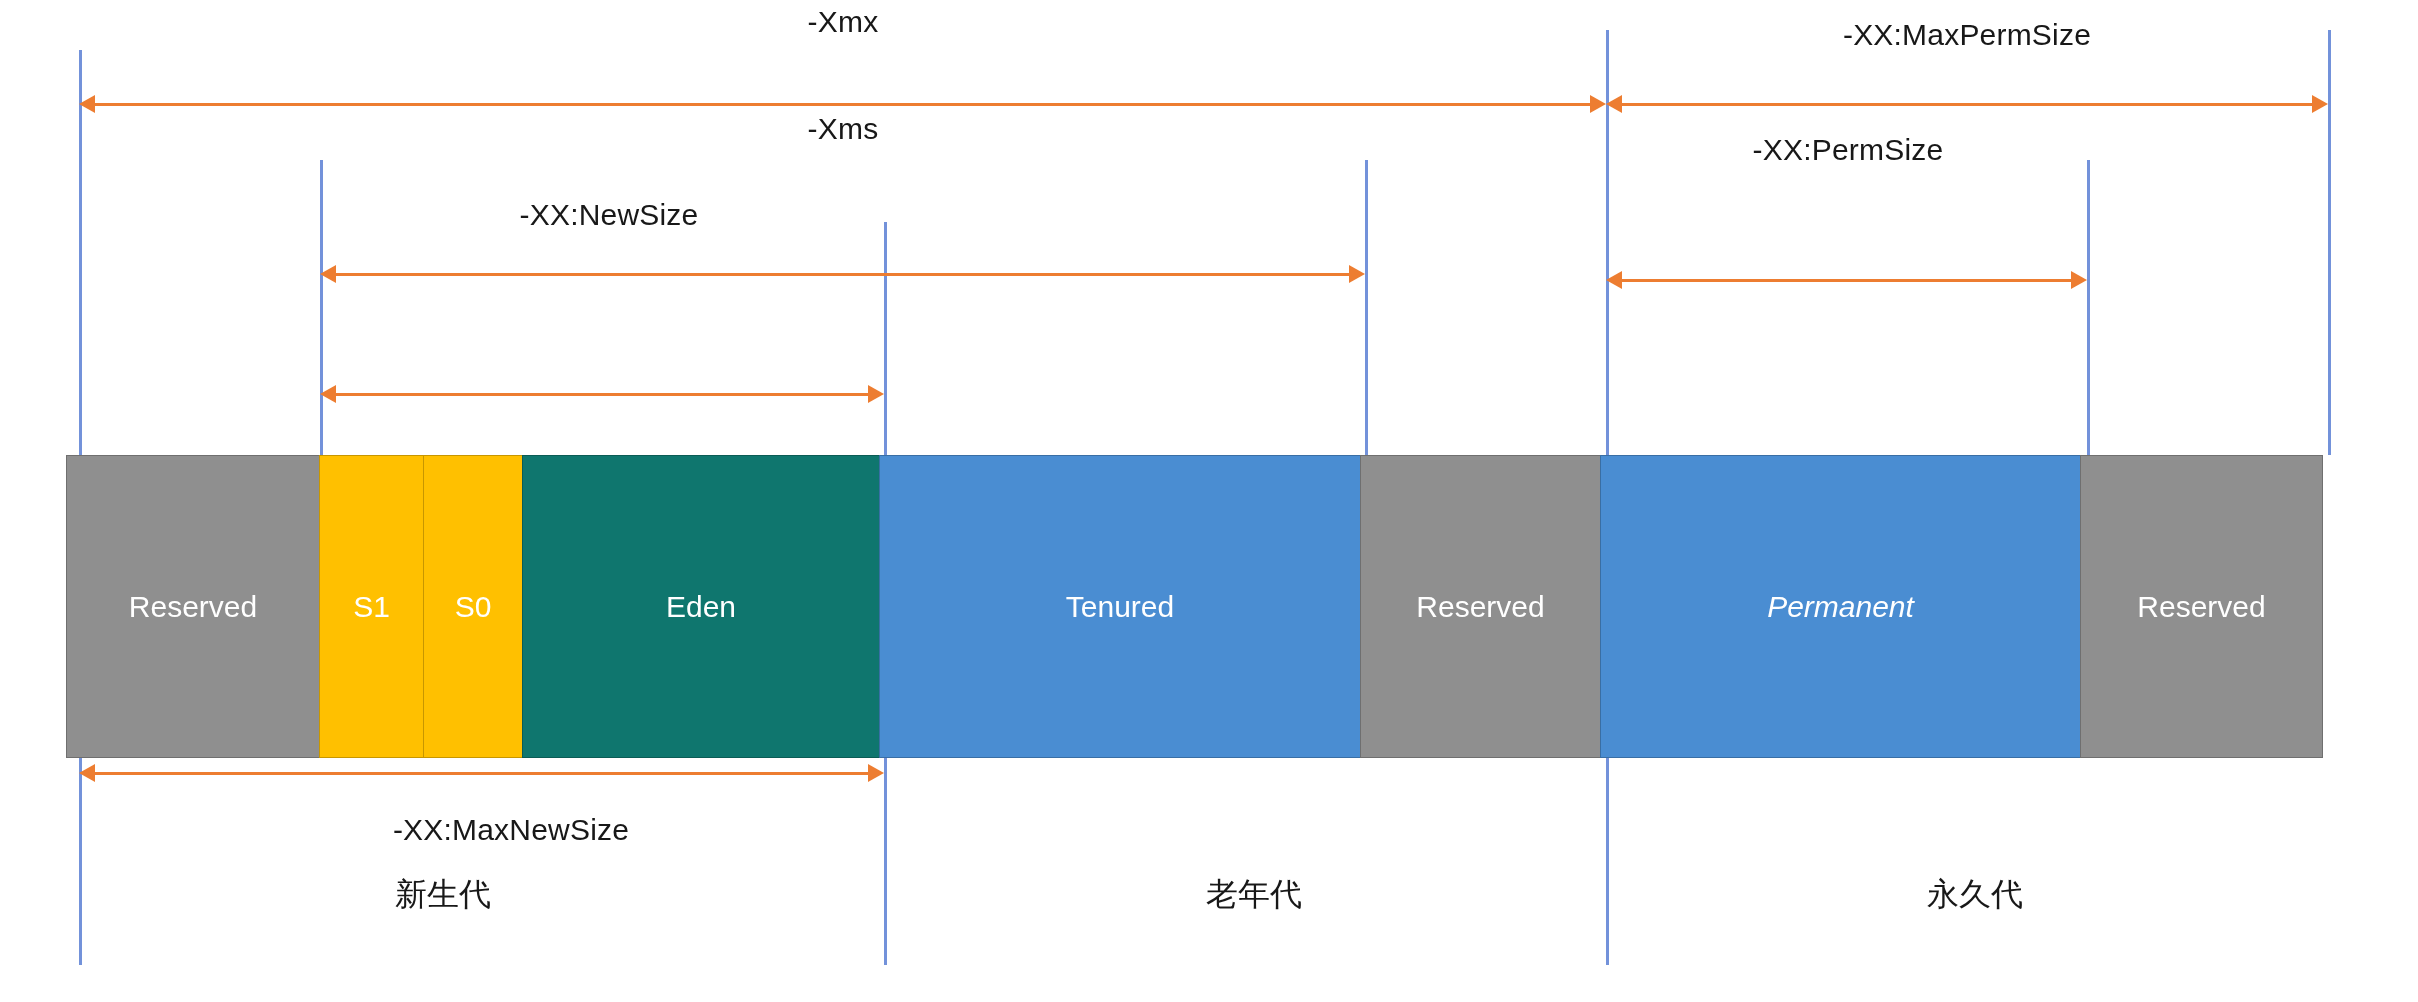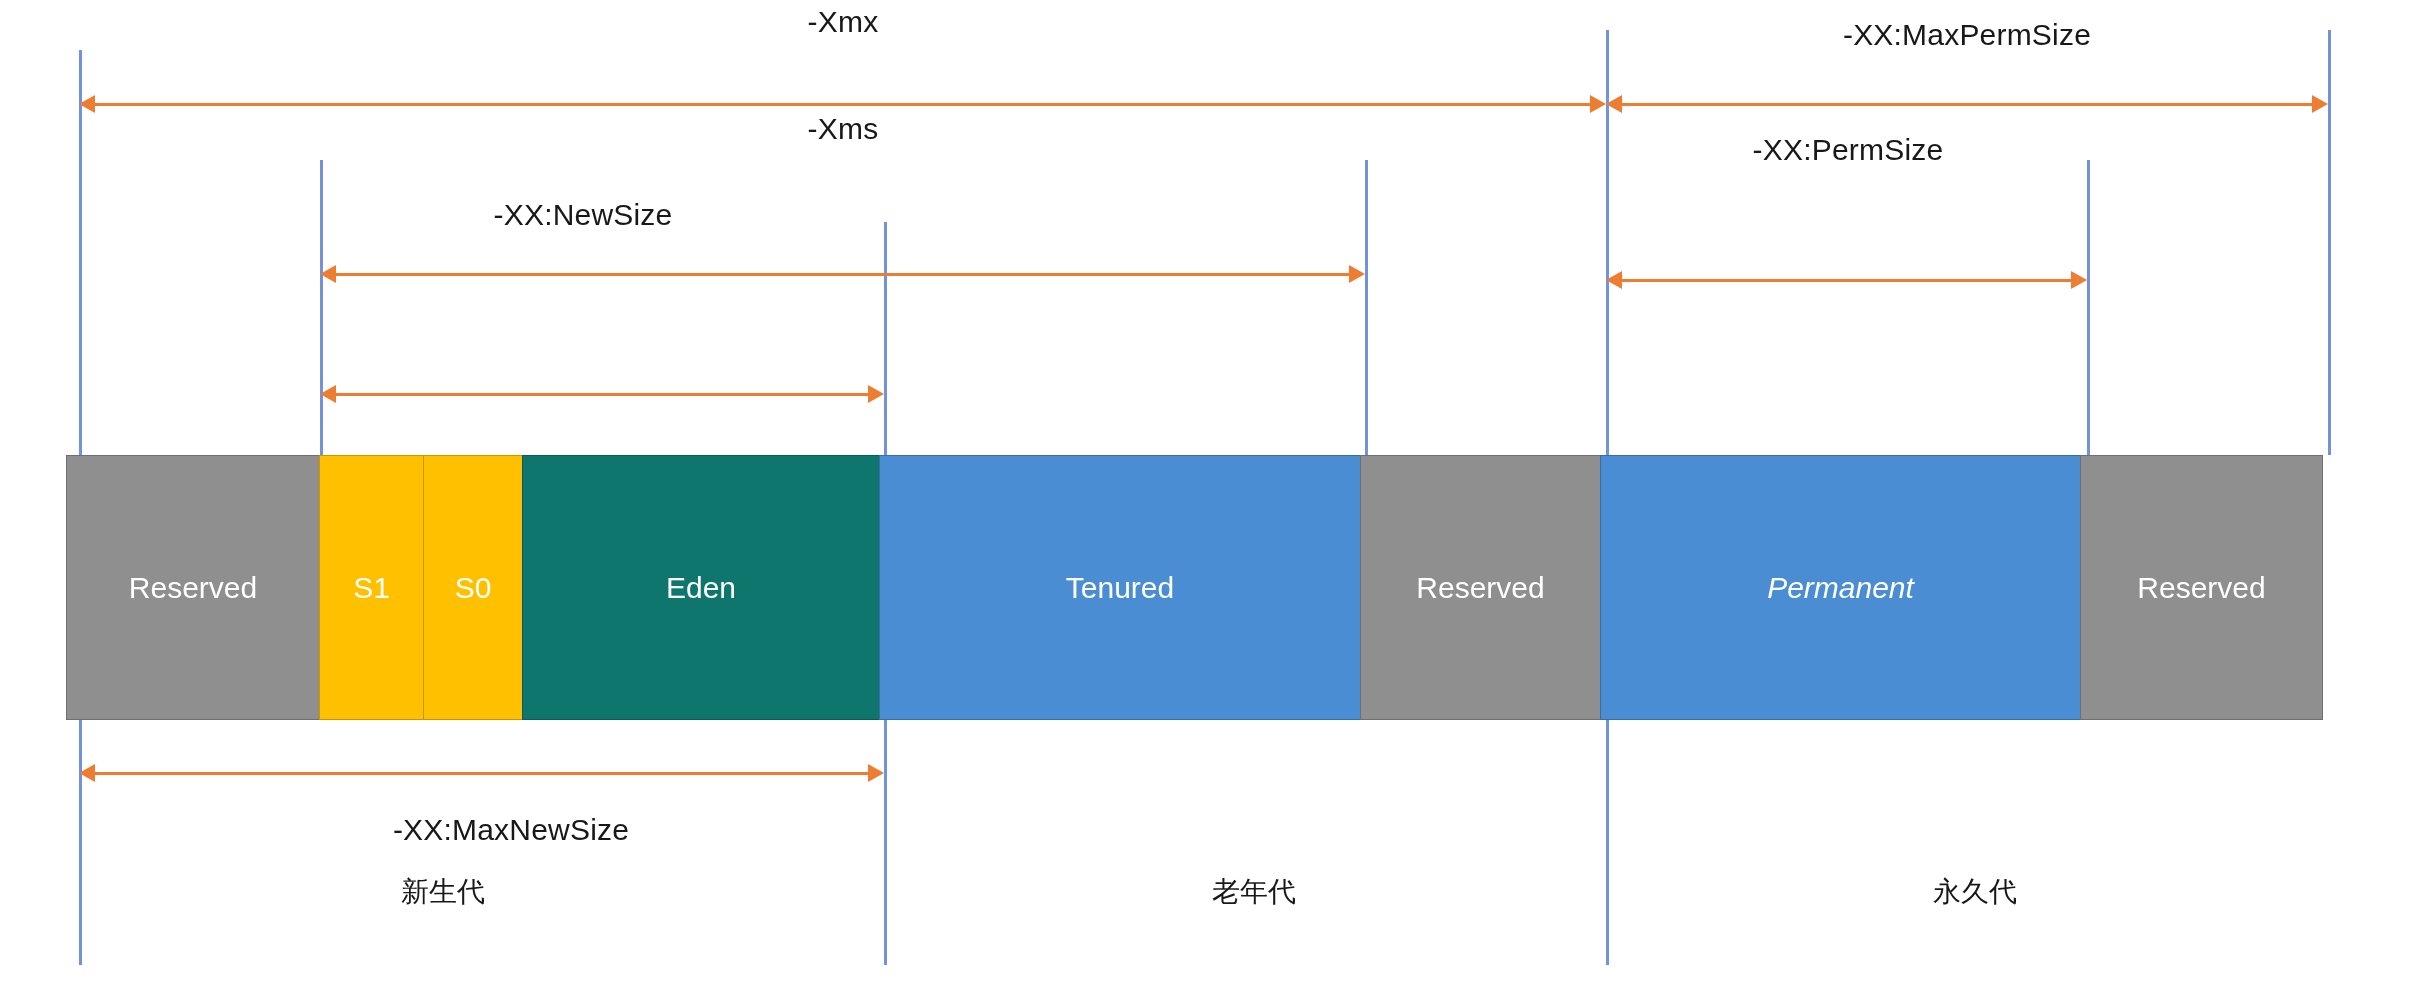--- a/index.html
+++ b/index.html
@@ -64,41 +64,41 @@
     transform: translateX(-50%);
     letter-spacing: 0.2px;
   }
 
   
   #memory-bar {
     position: absolute;
     left: 66px;
     top: 455px;
     width: 2264px;
-    height: 265px;
+    height: 303px;
     display: flex;
   }
   .segment {
     position: relative;
     display: flex;
     align-items: center;
     justify-content: center;
     color: #ffffff;
     font-size: 30px;
     box-sizing: border-box;
     border: 1px solid rgba(0,0,0,0.22);
     margin-left: -1px;
     white-space: nowrap;
   }
   .segment:first-child { margin-left: 0; }
 
   
   .gen-label {
     position: absolute;
-    font-size: 28px;
+    font-size: 32px;
     color: #181818;
     text-align: center;
     white-space: nowrap;
     transform: translateX(-50%);
     font-family: Liberation Sans, sans-serif;
   }
 </style>
 </head>
 <body>
 
@@ -142,21 +142,21 @@
     <span class="head right"></span>
   </div>
 
   <div class="caption" style="left:1848px; top:133px;">-XX:PermSize</div>
   <div class="arrow" style="left:1606px; top:278px; width:481px;">
     <span class="head left"></span>
     <span class="shaft"></span>
     <span class="head right"></span>
   </div>
 
-  <div class="caption" style="left:583px; top:198px;">-XX:NewSize</div>
+  <div class="caption" style="left:609px; top:198px;">-XX:NewSize</div>
   <div class="arrow" style="left:320px; top:392px; width:564px;">
     <span class="head left"></span>
     <span class="shaft"></span>
     <span class="head right"></span>
   </div>
 
   <div class="arrow" style="left:79px; top:771px; width:805px;">
     <span class="head left"></span>
     <span class="shaft"></span>
     <span class="head right"></span>

